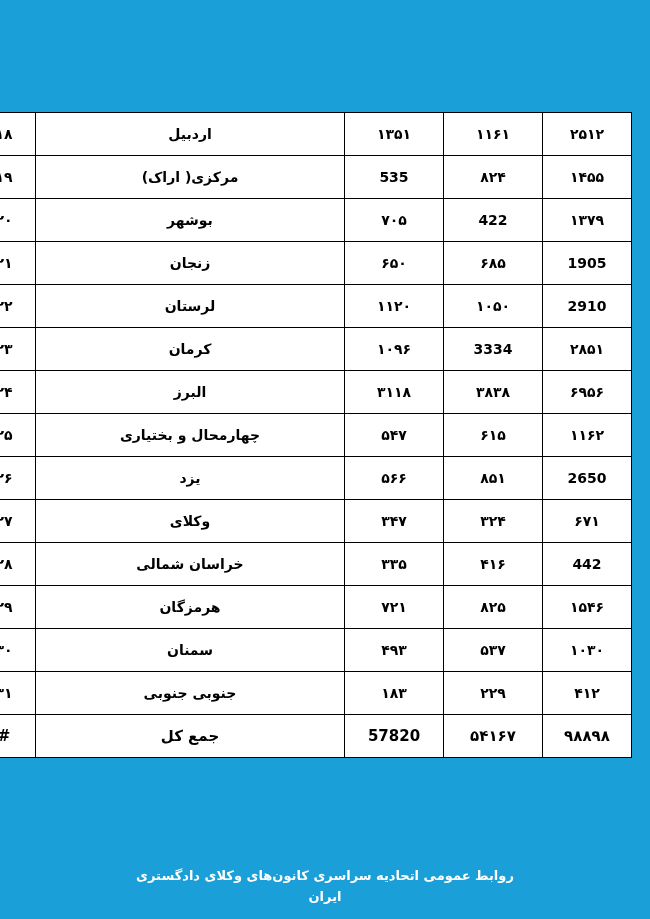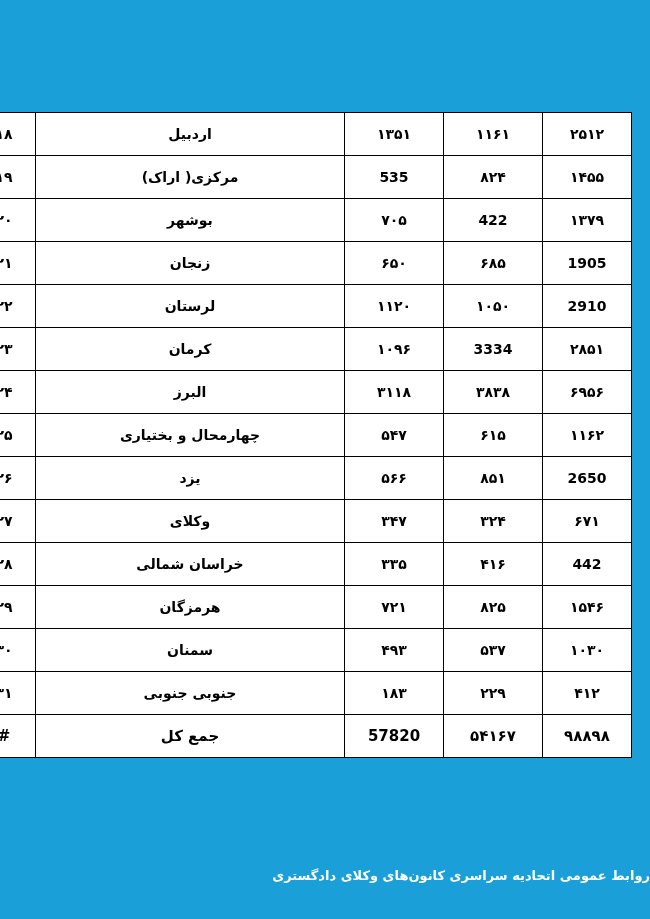--- a/index.html
+++ b/index.html
@@ -117,20 +117,21 @@
     color: #b9b9b9;
     font-family: "Liberation Serif", serif;
     letter-spacing: 0.5px;
     opacity: 0.9;
   }
   .footer {
     position: absolute;
     left: 0;
     top: 866px;
     width: 650px;
+    text-align: center;
     font-size: 13px;
     font-weight: bold;
     color: #ffffff;
     line-height: 1.6;
     font-family: "DejaVu Sans", "Liberation Sans", sans-serif;
   }
 </style>
 </head>
 <body>
 
@@ -269,15 +270,16 @@
           <td class="col-a">57820</td>
           <td class="col-name">جمع کل</td>
           <td class="col-idx">#</td>
         </tr>
       </tbody>
     </table>
   </div>
 
   <div class="footer">
     <div>روابط عمومی اتحادیه سراسری کانون‌های وکلای دادگستری</div>
+    <div>ایران</div>
   </div>
 
 </div>
 
 </body></html>

